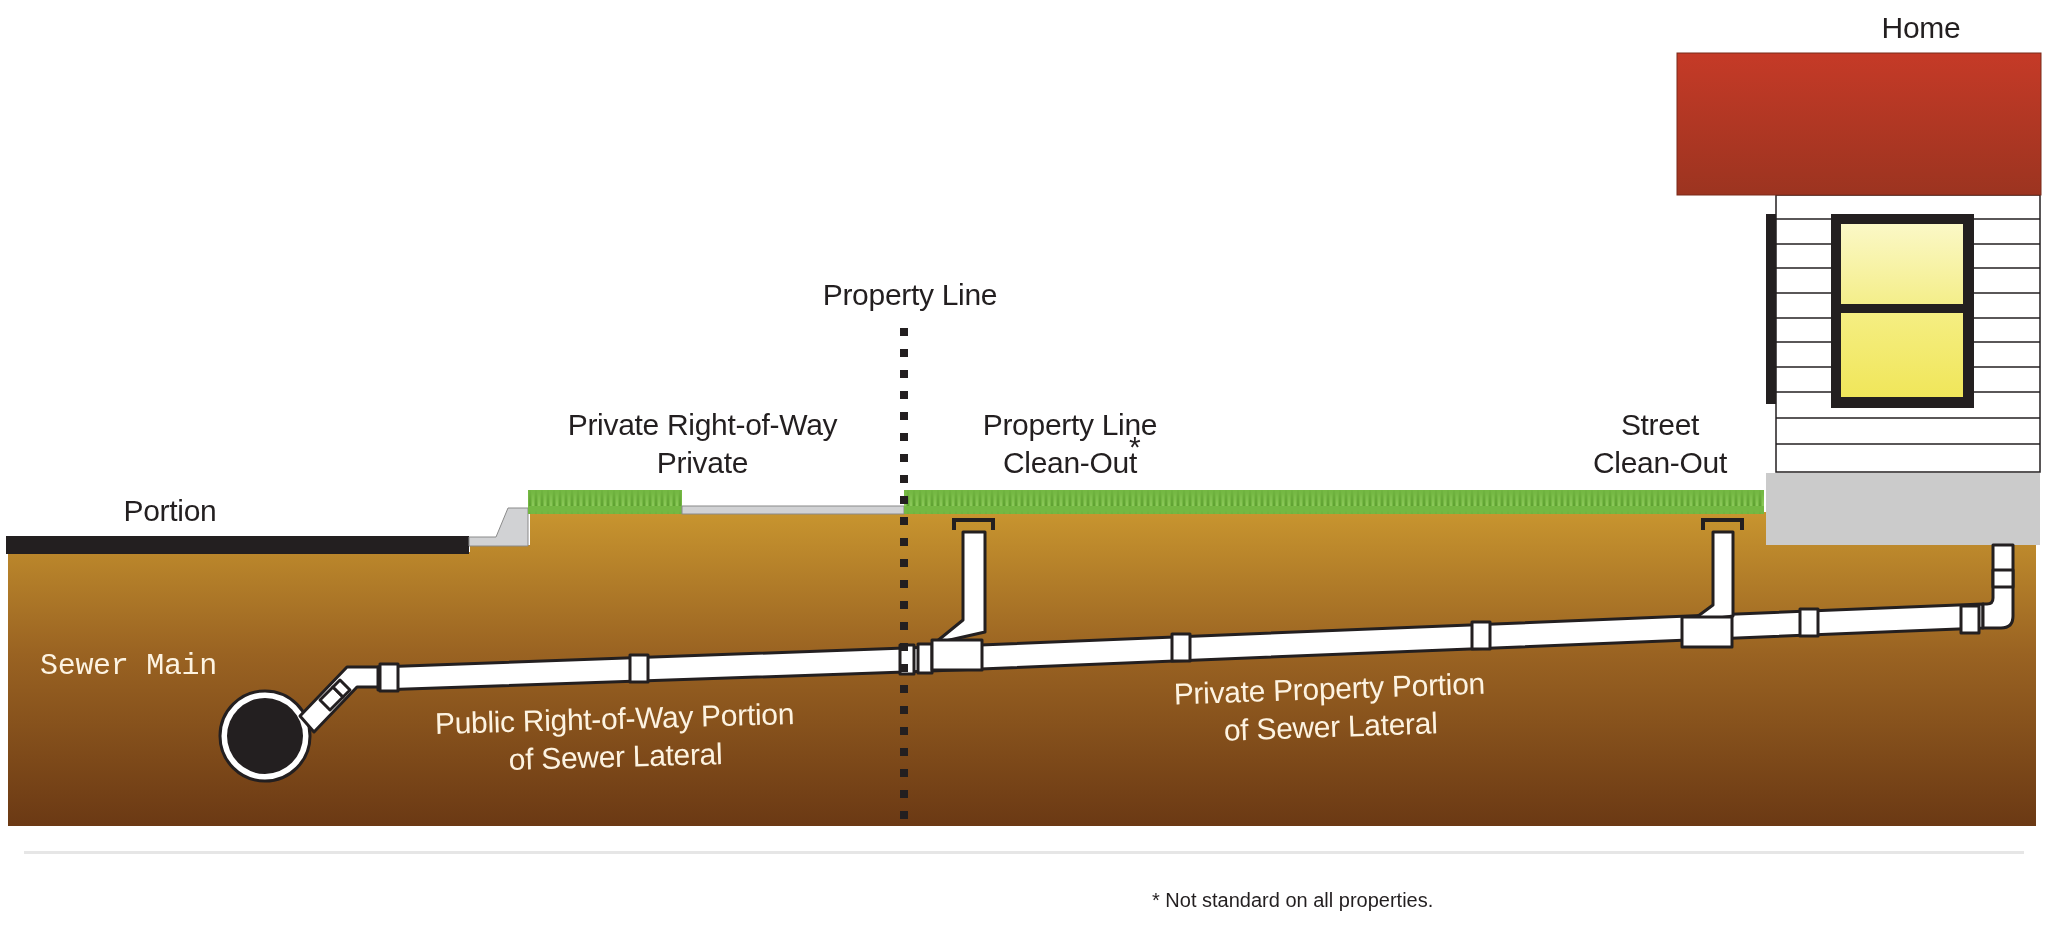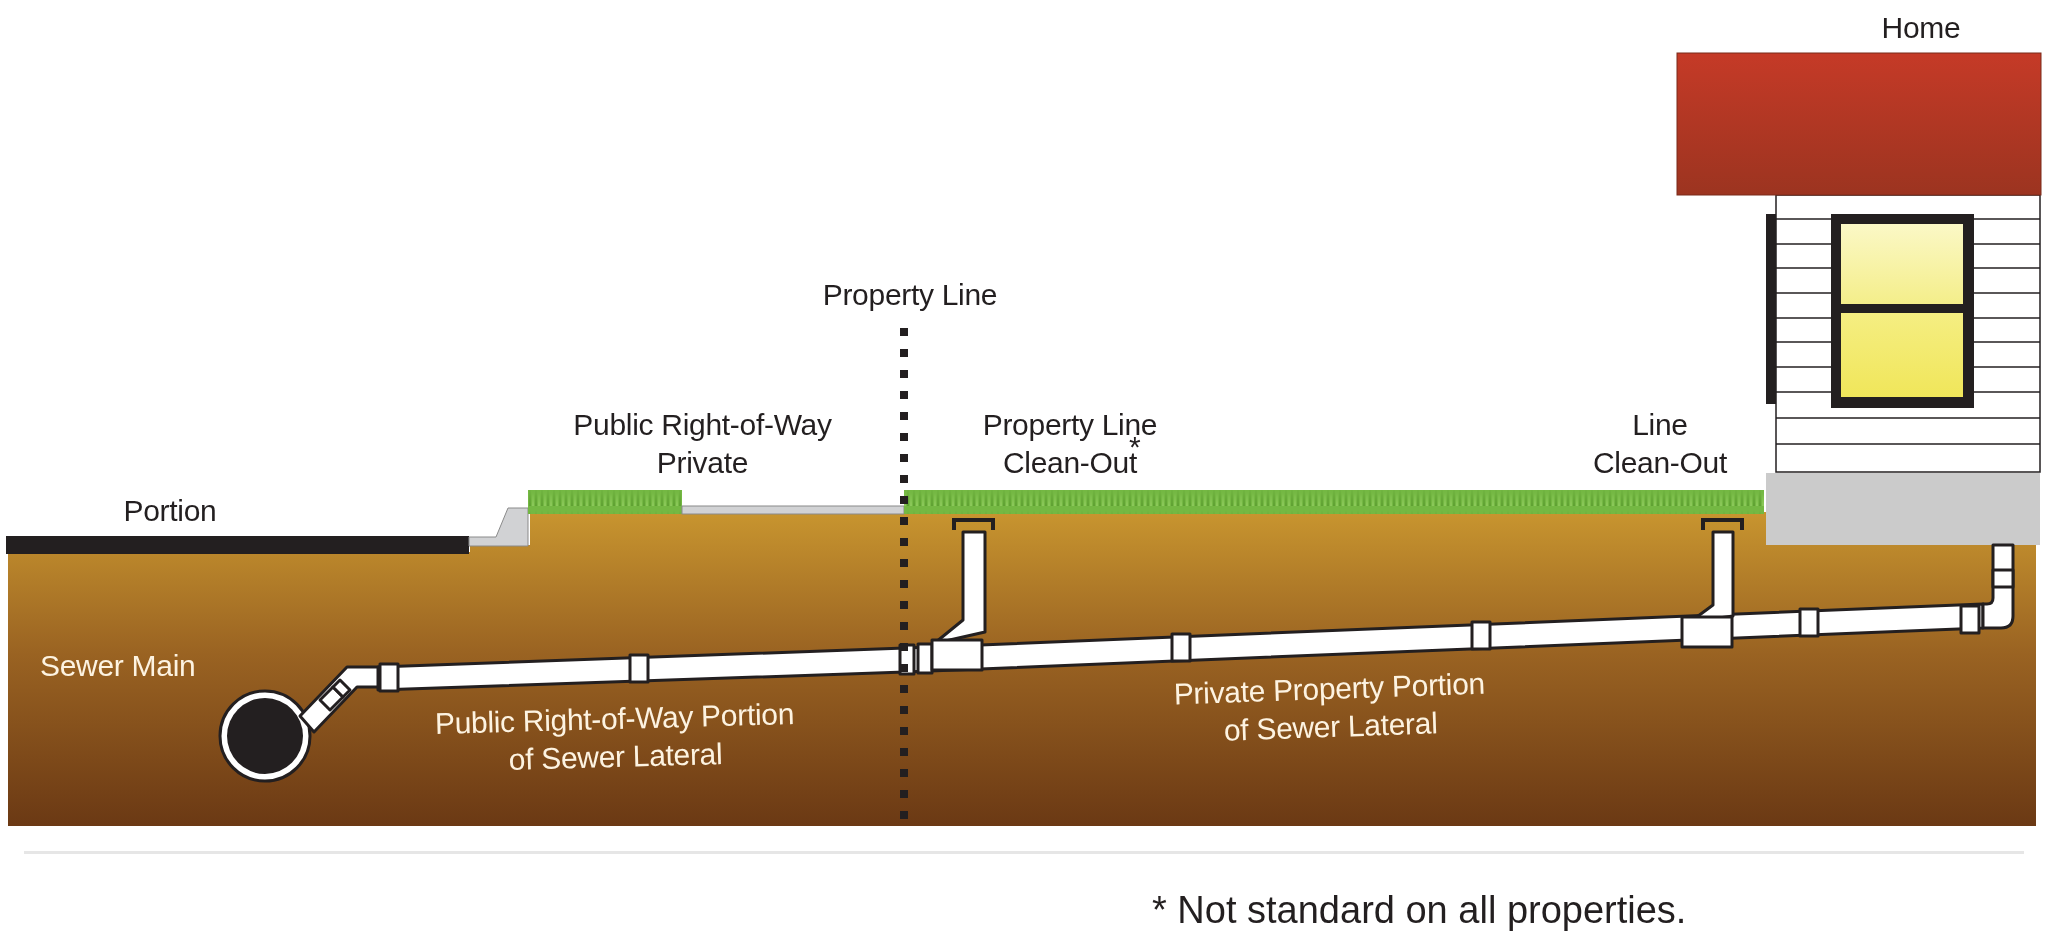--- a/index.html
+++ b/index.html
@@ -3,24 +3,24 @@
   <meta charset="utf-8">
   <style>
     html, body { margin: 0; padding: 0; background: #ffffff; }
     body { width: 2048px; height: 939px; position: relative; overflow: hidden;
            font-family: "Liberation Sans", "DejaVu Sans", sans-serif; }
     #stage { position: absolute; left: 0; top: 0; width: 1868px; height: 939px; }
     svg.scene { position: absolute; left: 0; top: 0; }
     .lbl { position: absolute; color: #231f20; font-size: 30px; line-height: 38px;
            text-align: center; white-space: nowrap; letter-spacing: -0.3px; }
     .lbl.light { color: #fdf3e1; }
-    .lbl.left { text-align: left; }
+    .lbl.left { text-align: left; font-family: Liberation Mono, monospace; }
     .lbl .line { display: block; }
     .asterisk { position: absolute; font-size: 30px; color: #231f20; }
-    .footnote { position: absolute; font-size: 38px; color: #231f20; white-space: nowrap; }
+    .footnote { position: absolute; font-size: 20px; color: #231f20; white-space: nowrap; }
     .divider { position: absolute; left: 24px; top: 851px; width: 2000px; height: 3px; background: #e6e6e6; }
   </style>
 </head>
 <body>
 
 <div id="stage">
 
   <svg class="scene" width="2048" height="939" viewBox="0 0 2048 939">
     <defs>
       <linearGradient id="soil" x1="0" y1="0" x2="0" y2="1">
@@ -140,34 +140,34 @@
 
   <div class="lbl" style="left:790px; top:276px; width:240px;">
     <span>Property Line</span>
   </div>
 
   <div class="lbl" style="left:100px; top:492px; width:140px;">
     <span>Portion</span>
   </div>
 
   <div class="lbl" style="left:545px; top:406px; width:315px;">
-    <span class="line">Public Right-of-Way</span>
+    <span class="line">Private Right-of-Way</span>
     <span class="line">Private</span>
   </div>
 
   <div class="lbl" style="left:935px; top:406px; width:270px;">
     <span class="line">Property Line</span>
     <span class="line">Clean-Out</span>
   </div>
   <div class="asterisk" style="left:1129px; top:430px;">
     <span>*</span>
   </div>
 
   <div class="lbl" style="left:1560px; top:406px; width:200px;">
-    <span class="line">Line</span>
+    <span class="line">Street</span>
     <span class="line">Clean-Out</span>
   </div>
 
   <div class="lbl light left" style="left:40px; top:647px;">
     <span>Sewer Main</span>
   </div>
 
   <div class="lbl light" style="left:410px; top:700px; width:410px; transform: rotate(-1.6deg);">
     <span class="line">Public Right-of-Way Portion</span>
     <span class="line">of Sewer Lateral</span>

